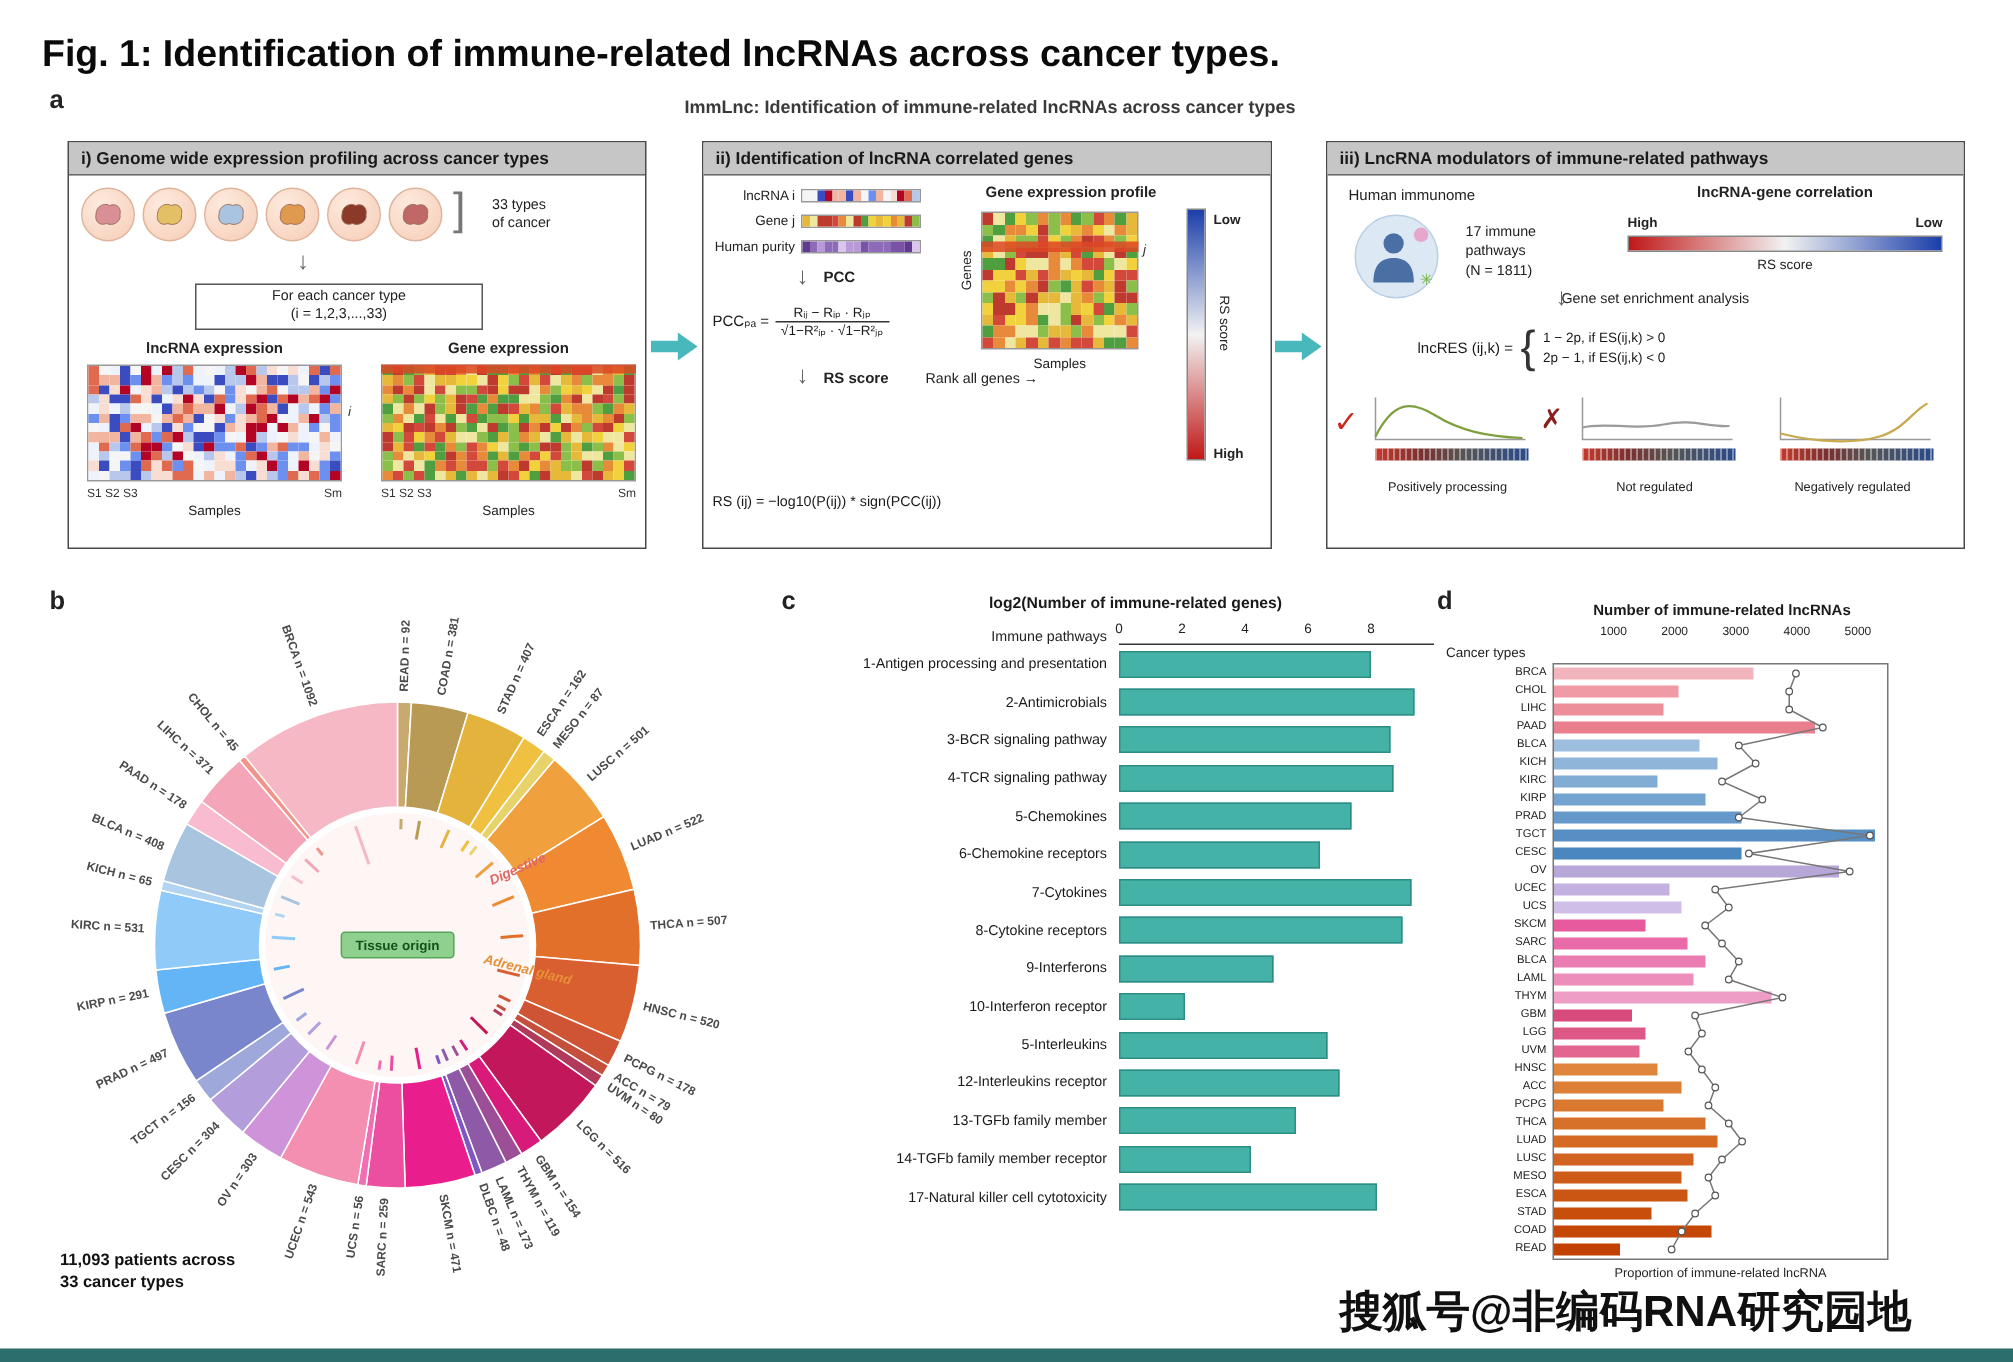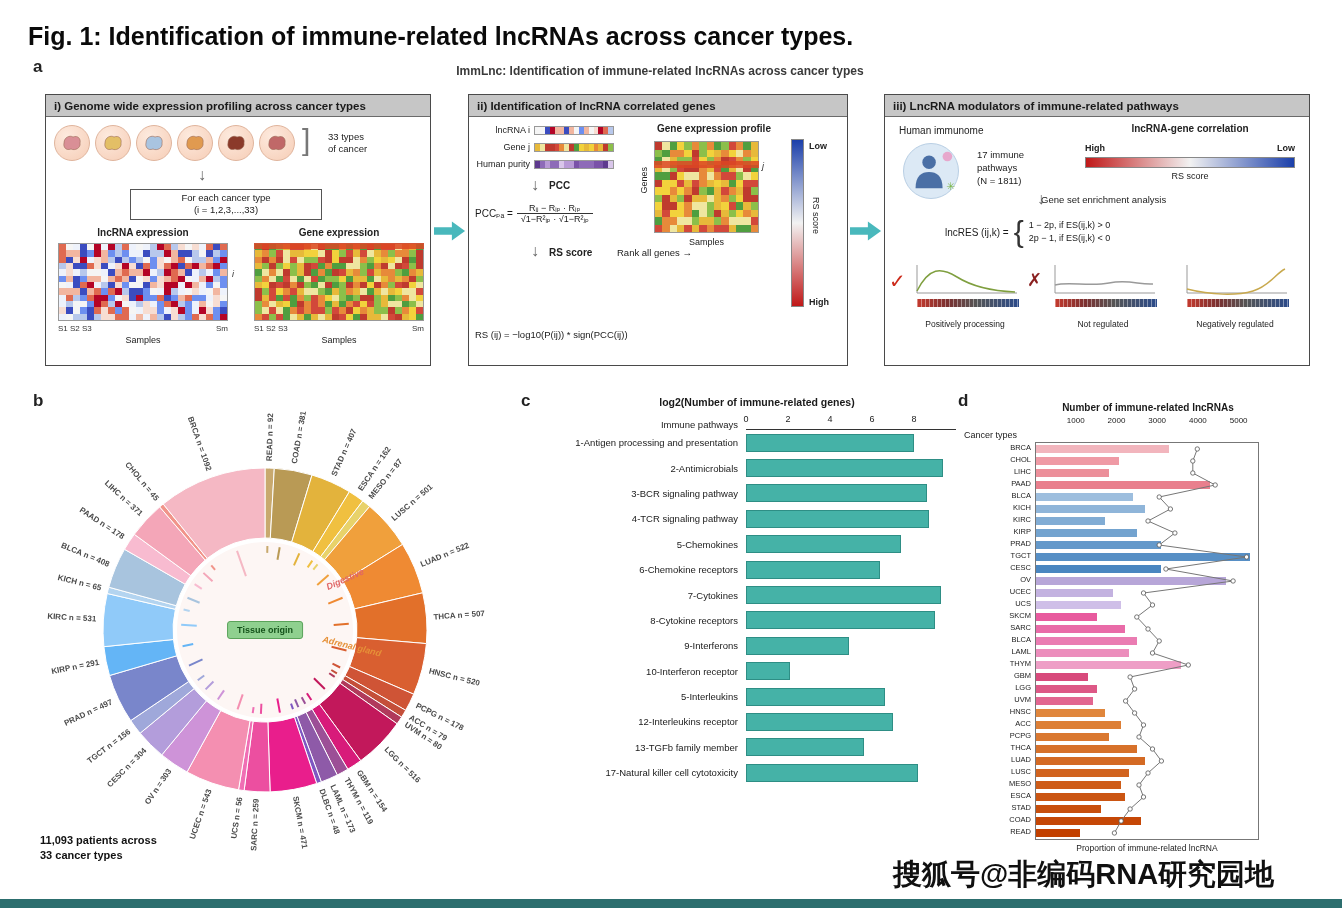--- a/index.html
+++ b/index.html
@@ -1274,20 +1274,26 @@
           <div class="pc-bar" style="width: 70%; background: rgb(69, 178, 167);"></div>
         </div>
       </div>
       <div class="pc-row">
         <div class="pc-lab">13-TGFb family member</div>
         <div class="pc-bararea">
           <div class="pc-bar" style="width: 56%; background: rgb(69, 178, 167);"></div>
         </div>
       </div>
       <div class="pc-row">
+        <div class="pc-lab">14-TGFb family member receptor</div>
+        <div class="pc-bararea">
+          <div class="pc-bar" style="width: 42%; background: rgb(69, 178, 167);"></div>
+        </div>
+      </div>
+      <div class="pc-row">
         <div class="pc-lab">17-Natural killer cell cytotoxicity</div>
         <div class="pc-bararea">
           <div class="pc-bar" style="width: 82%; background: rgb(69, 178, 167);"></div>
         </div>
       </div>
     </div>
 </div>
 
 <div id="panel-d">
   <div class="pd-title">Number of immune-related lncRNAs</div>

